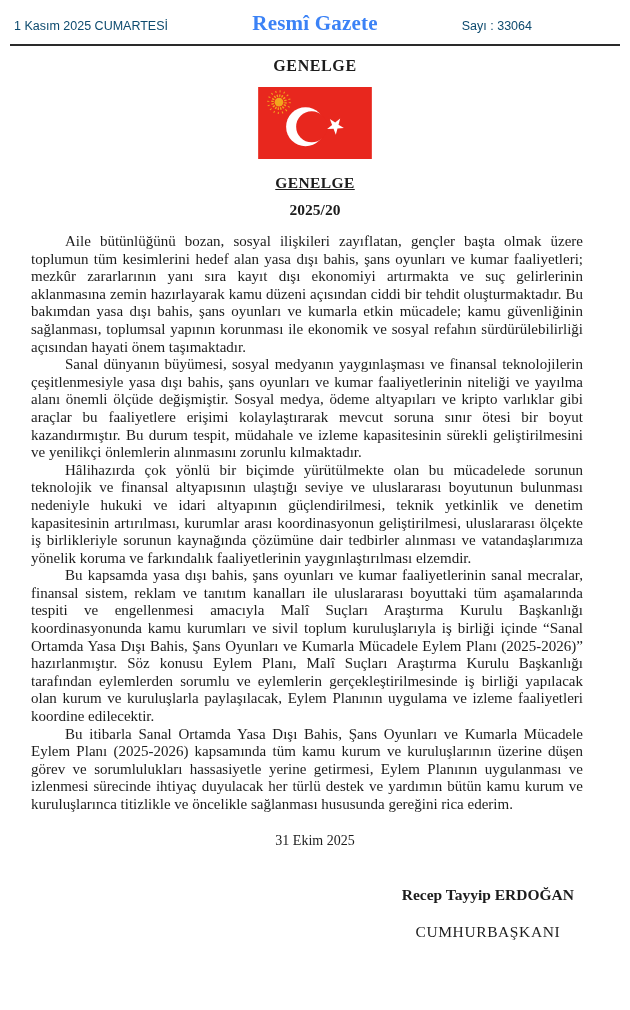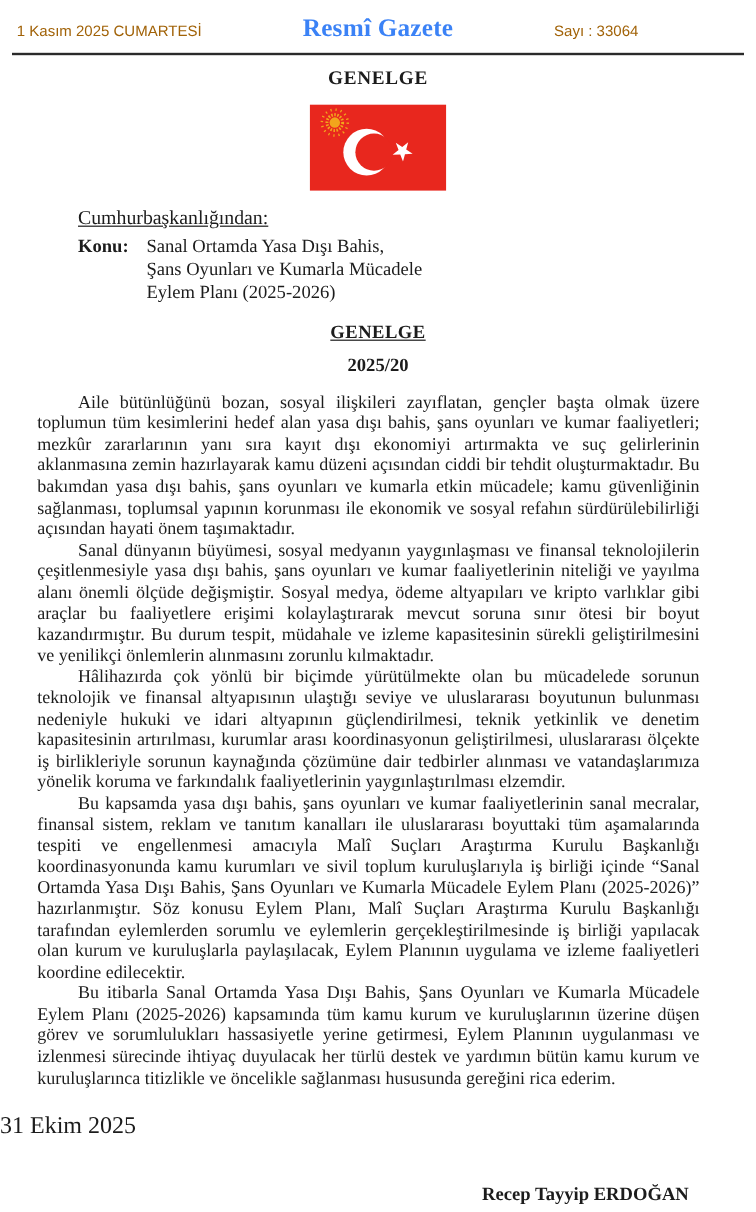--- a/index.html
+++ b/index.html
@@ -12,21 +12,21 @@
     overflow:hidden;
     margin:0 auto;
   }
   
   .header {
     display:flex; align-items:baseline;
     margin:0 10px;
     padding:11px 4px 8px 4px;
     border-bottom:2px solid #2a2a2a;
   }
-  .header .side { flex:1 1 0; font-family:"Liberation Sans", sans-serif; font-size:12.5px; color:#a16207; }
+  .header .side { flex:1 1 0; font-family:"Liberation Sans", sans-serif; font-size:12.5px; color:#0c4a6e; }
   .header .side.right { text-align:center; }
   .masthead {
     flex:0 0 auto;
     font-family:"Liberation Serif", serif;
     font-weight:bold; font-size:21px;
     color:#3b82f6;
     letter-spacing:0.2px;
   }
   
   .top-heading {
@@ -50,21 +50,21 @@
   }
   .circular-number { text-align:center; font-weight:bold; font-size:15.5px; margin-top:9px; }
   
   .body-text {
     margin:14px 47px 0 31px;
     text-align:justify;
     font-size:15px; line-height:17.6px;
   }
   .body-text p { margin:0; text-indent:34px; }
   
-  .date-line { text-align:left; font-size:20px; margin-top:19px; }
+  .date-line { text-align:center; font-size:14px; margin-top:19px; }
   .signature { display:flex; justify-content:flex-end; padding-right:56px; margin-top:37px; }
   .signature-inner { text-align:center; }
   .signature-name { font-weight:bold; font-size:15.5px; }
   .signature-title { font-size:15.5px; margin-top:19px; letter-spacing:0.6px; }
 </style>
 </head>
 <body>
 
 <div class="page">
 
@@ -86,31 +86,20 @@
         <circle cx="22" cy="16" r="11.4" stroke="#f2a51c" stroke-width="2.2" stroke-dasharray="1.1 3.4"></circle>
       </g>
 
       <circle cx="50" cy="42" r="20.5" fill="#ffffff"></circle>
       <circle cx="56.5" cy="42" r="16.4" fill="#e8271e"></circle>
 
       <polygon points="0,-9.3 2.09,-2.87 8.84,-2.87 3.38,1.1 5.47,7.52 0,3.55 -5.47,7.52 -3.38,1.1 -8.84,-2.87 -2.09,-2.87" transform="translate(81.5,41) rotate(105)" fill="#ffffff"></polygon>
     </svg>
   </div>
 
-  <div class="from-block">
-    <div class="from-line">Cumhurbaşkanlığından:</div>
-    <div class="subject-row">
-      <div class="subject-label">Konu:</div>
-      <div class="subject-lines">
-        <div>Sanal Ortamda Yasa Dışı Bahis,</div>
-        <div>Şans Oyunları ve Kumarla Mücadele</div>
-        <div>Eylem Planı (2025-2026)</div>
-      </div>
-    </div>
-  </div>
 
   <div class="circular-heading">GENELGE</div>
   <div class="circular-number">2025/20</div>
 
   <div class="body-text">
     <p>Aile bütünlüğünü bozan, sosyal ilişkileri zayıflatan, gençler başta olmak üzere toplumun tüm kesimlerini hedef alan yasa dışı bahis, şans oyunları ve kumar faaliyetleri; mezkûr zararlarının yanı sıra kayıt dışı ekonomiyi artırmakta ve suç gelirlerinin aklanmasına zemin hazırlayarak kamu düzeni açısından ciddi bir tehdit oluşturmaktadır. Bu bakımdan yasa dışı bahis, şans oyunları ve kumarla etkin mücadele; kamu güvenliğinin sağlanması, toplumsal yapının korunması ile ekonomik ve sosyal refahın sürdürülebilirliği açısından hayati önem taşımaktadır.</p>
     <p>Sanal dünyanın büyümesi, sosyal medyanın yaygınlaşması ve finansal teknolojilerin çeşitlenmesiyle yasa dışı bahis, şans oyunları ve kumar faaliyetlerinin niteliği ve yayılma alanı önemli ölçüde değişmiştir. Sosyal medya, ödeme altyapıları ve kripto varlıklar gibi araçlar bu faaliyetlere erişimi kolaylaştırarak mevcut soruna sınır ötesi bir boyut kazandırmıştır. Bu durum tespit, müdahale ve izleme kapasitesinin sürekli geliştirilmesini ve yenilikçi önlemlerin alınmasını zorunlu kılmaktadır.</p>
     <p>Hâlihazırda çok yönlü bir biçimde yürütülmekte olan bu mücadelede sorunun teknolojik ve finansal altyapısının ulaştığı seviye ve uluslararası boyutunun bulunması nedeniyle hukuki ve idari altyapının güçlendirilmesi, teknik yetkinlik ve denetim kapasitesinin artırılması, kurumlar arası koordinasyonun geliştirilmesi, uluslararası ölçekte iş birlikleriyle sorunun kaynağında çözümüne dair tedbirler alınması ve vatandaşlarımıza yönelik koruma ve farkındalık faaliyetlerinin yaygınlaştırılması elzemdir.</p>
     <p>Bu kapsamda yasa dışı bahis, şans oyunları ve kumar faaliyetlerinin sanal mecralar, finansal sistem, reklam ve tanıtım kanalları ile uluslararası boyuttaki tüm aşamalarında tespiti ve engellenmesi amacıyla Malî Suçları Araştırma Kurulu Başkanlığı koordinasyonunda kamu kurumları ve sivil toplum kuruluşlarıyla iş birliği içinde “Sanal Ortamda Yasa Dışı Bahis, Şans Oyunları ve Kumarla Mücadele Eylem Planı (2025-2026)” hazırlanmıştır. Söz konusu Eylem Planı, Malî Suçları Araştırma Kurulu Başkanlığı tarafından eylemlerden sorumlu ve eylemlerin gerçekleştirilmesinde iş birliği yapılacak olan kurum ve kuruluşlarla paylaşılacak, Eylem Planının uygulama ve izleme faaliyetleri koordine edilecektir.</p>
     <p>Bu itibarla Sanal Ortamda Yasa Dışı Bahis, Şans Oyunları ve Kumarla Mücadele Eylem Planı (2025-2026) kapsamında tüm kamu kurum ve kuruluşlarının üzerine düşen görev ve sorumlulukları hassasiyetle yerine getirmesi, Eylem Planının uygulanması ve izlenmesi sürecinde ihtiyaç duyulacak her türlü destek ve yardımın bütün kamu kurum ve kuruluşlarınca titizlikle ve öncelikle sağlanması hususunda gereğini rica ederim.</p>

